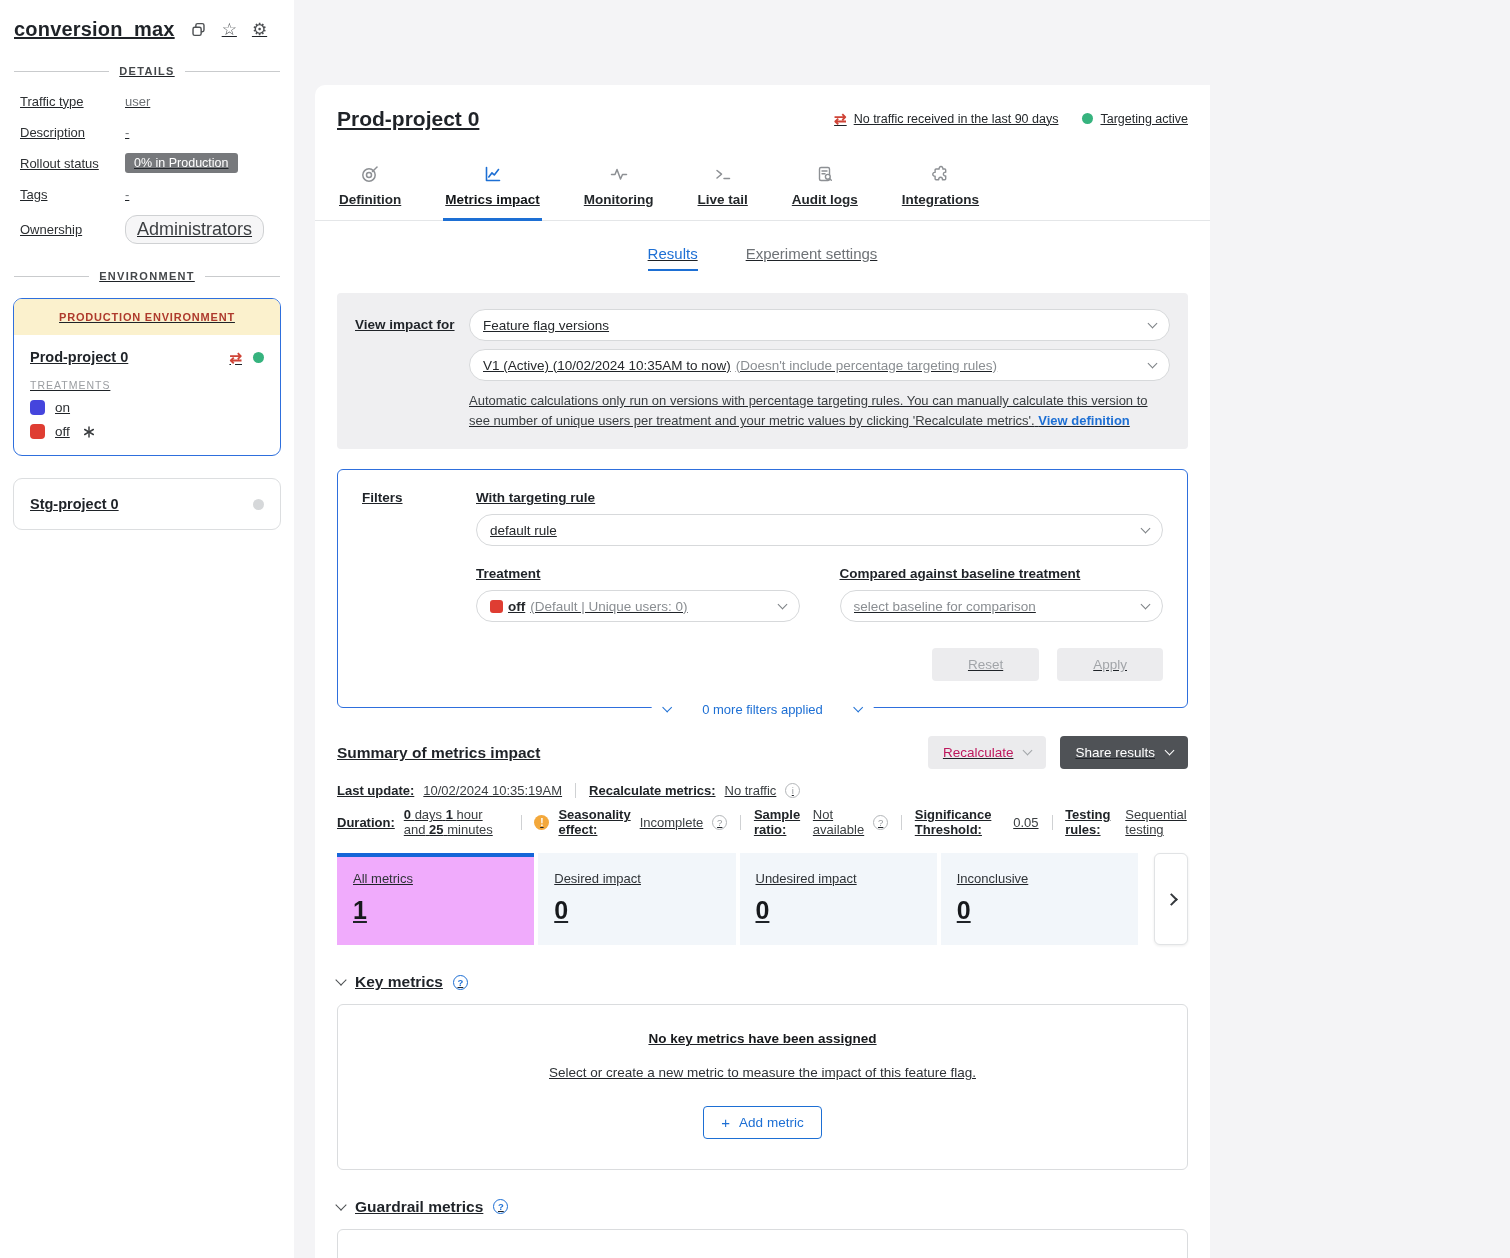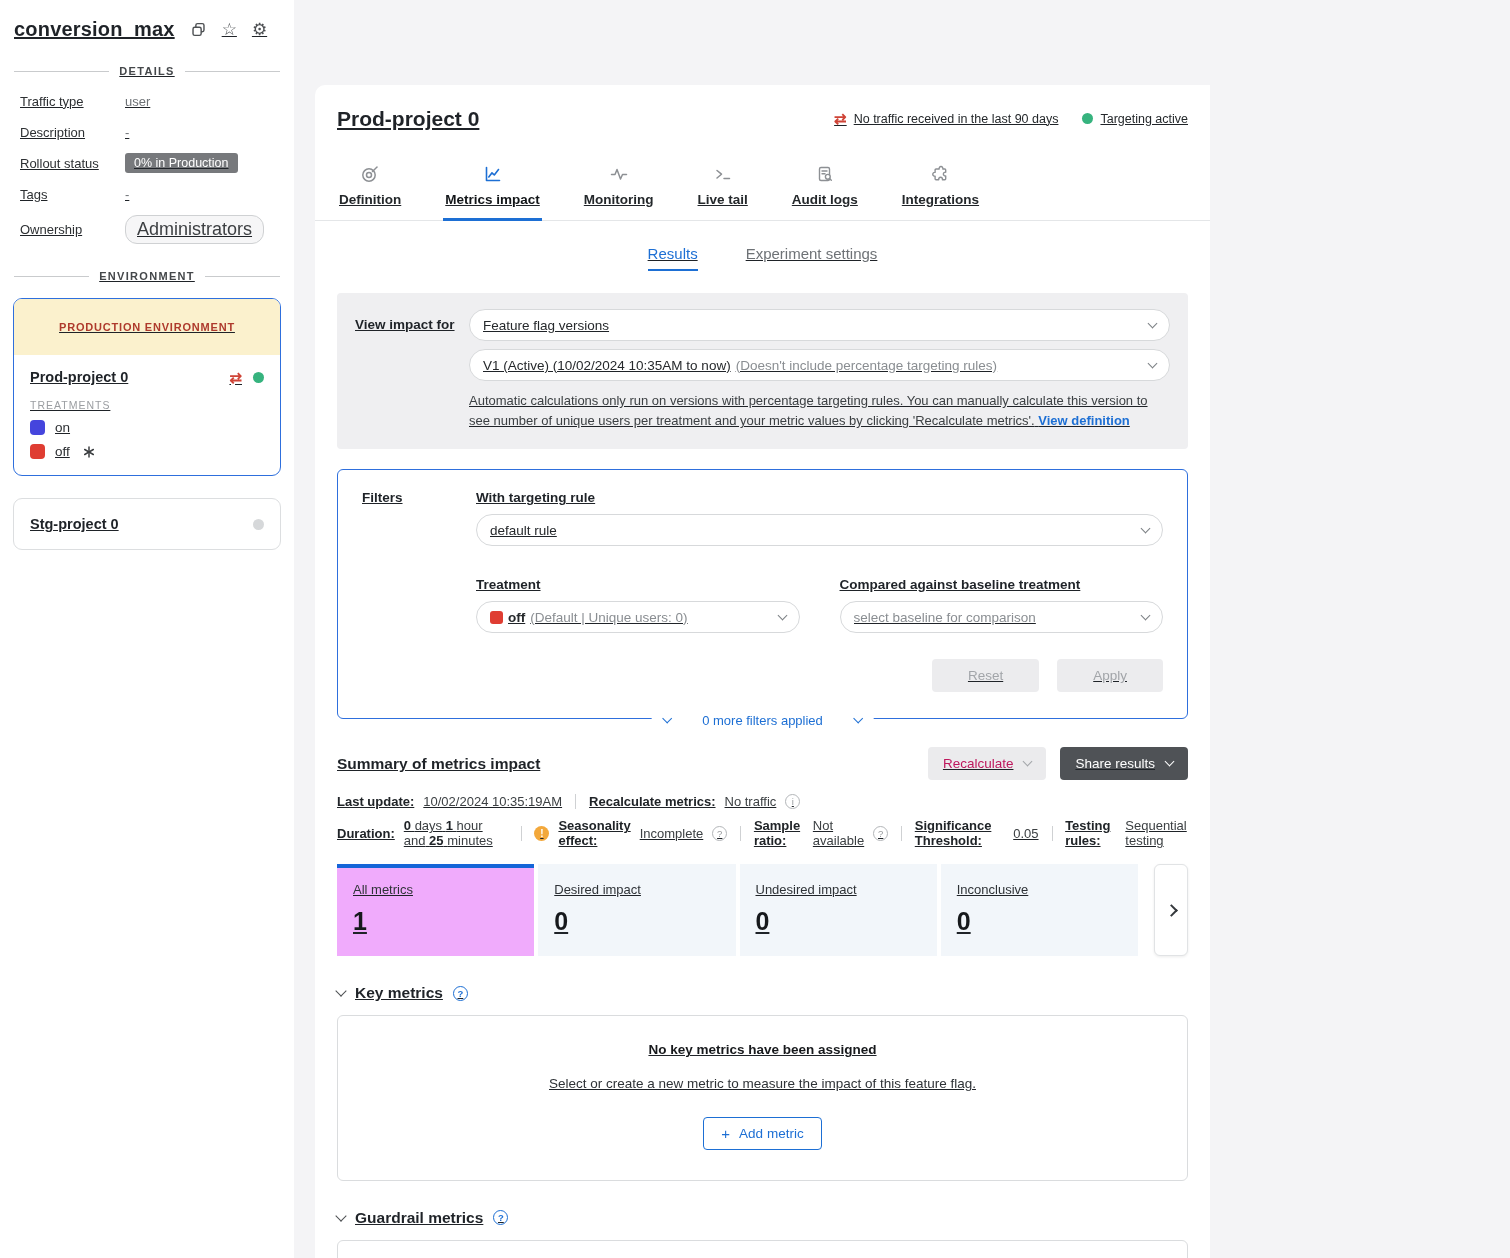--- a/index.html
+++ b/index.html
@@ -17,21 +17,21 @@
   .divider::before, .divider::after { content:""; flex:1; border-top:1px solid #c9cbcd; }
 
   .drows { padding:14px 20px 0; }
   .drow { display:flex; align-items:center; margin-bottom:11px; min-height:20px; }
   .dlabel { width:105px; font-size:13px; color:#2d3033; flex:none; }
   .dvalue { font-size:13px; color:#6e7276; }
   .badge-dark { background:#77797c; color:#fff; font-size:12.5px; padding:3px 9px; border-radius:3px; }
   .pill { border:1px solid #cfd1d3; background:#f6f6f7; color:#3c3f42; font-size:18px; padding:3px 11px; border-radius:12px; }
 
   .env-card-prod { margin:16px 13px 0; border:1.5px solid #2e6fdd; border-radius:9px; overflow:hidden; background:#fff; cursor:pointer; }
-  .env-banner { background:#fbf1cd; color:#ae3a2c; font-size:11px; font-weight:700; letter-spacing:.8px; text-align:center; padding:22px 0; }
+  .env-banner { background:#fbf1cd; color:#ae3a2c; font-size:11px; font-weight:700; letter-spacing:.8px; text-align:center; padding:12px 0; }
   .env-body { padding:8px 16px 16px; }
   .env-name-row { display:flex; justify-content:space-between; align-items:center; padding:6px 0 8px; }
   .env-name { font-size:14.5px; font-weight:700; }
   .env-right { display:flex; gap:11px; align-items:center; }
   .swap-red { color:#cf4437; font-size:15px; font-weight:700; line-height:1; }
   .dot { width:11px; height:11px; border-radius:50%; }
   .dot-green { background:#36b37e; }
   .dot-gray { background:#d6d8da; }
   .treat-label { font-size:10.5px; letter-spacing:1px; color:#9a9da1; margin-top:6px; }
   .treat-row { display:flex; align-items:center; gap:10px; margin-top:9px; font-size:13.5px; color:#2d3033; }
@@ -75,21 +75,21 @@
   .chev-white { border-color:#fff; }
   .chev-light { border-color:#a2a5a9; }
   .ip-help { margin-top:10px; font-size:13px; color:#3c4043; line-height:1.55; }
   .link-blue { color:#1d6fd4; font-weight:700; text-decoration:none; cursor:pointer; }
 
   .filters-panel { position:relative; margin-top:20px; margin-bottom:28px; border:1px solid #2e6fdd; border-radius:6px; padding:20px 24px 26px; display:flex; }
   .fp-label { width:114px; flex:none; font-weight:700; font-size:13.5px; }
   .fp-fields { flex:1; }
   .field-label { font-weight:700; font-size:13.5px; margin-bottom:9px; }
   .fp-row2 { display:flex; gap:40px; margin-top:20px; }
-  .fp-col { flex:1;margin-top:11px; }
+  .fp-col { flex:1; }
   .sq-sm { width:13px; height:13px; border-radius:3px; }
   .fp-buttons { display:flex; justify-content:flex-end; gap:18px; margin-top:26px; }
   .btn-muted { background:#ececee; color:#a2a5a9; border:none; border-radius:4px; padding:9px 36px; font-size:13.5px; font-family:inherit; cursor:default; }
   .more-filters { position:absolute; left:50%; bottom:-10px; transform:translateX(-50%); background:#fff; padding:0 12px; color:#1d6fd4; font-size:13px; display:flex; align-items:center; gap:32px; white-space:nowrap; cursor:pointer; }
 
   .summary-header { display:flex; justify-content:space-between; align-items:center; margin-top:6px; }
   .summary-title { font-size:15.5px; font-weight:700; }
   .sh-buttons { display:flex; gap:14px; }
   .btn-recalc { background:#ebebed; color:#be185d; border:none; border-radius:4px; padding:9px 15px; font-size:13.5px; font-family:inherit; display:flex; gap:11px; align-items:center; cursor:default; }
   .btn-share { background:#4f5256; color:#fff; border:none; border-radius:4px; padding:9px 15px; font-size:13.5px; font-family:inherit; display:flex; gap:11px; align-items:center; cursor:pointer; }

